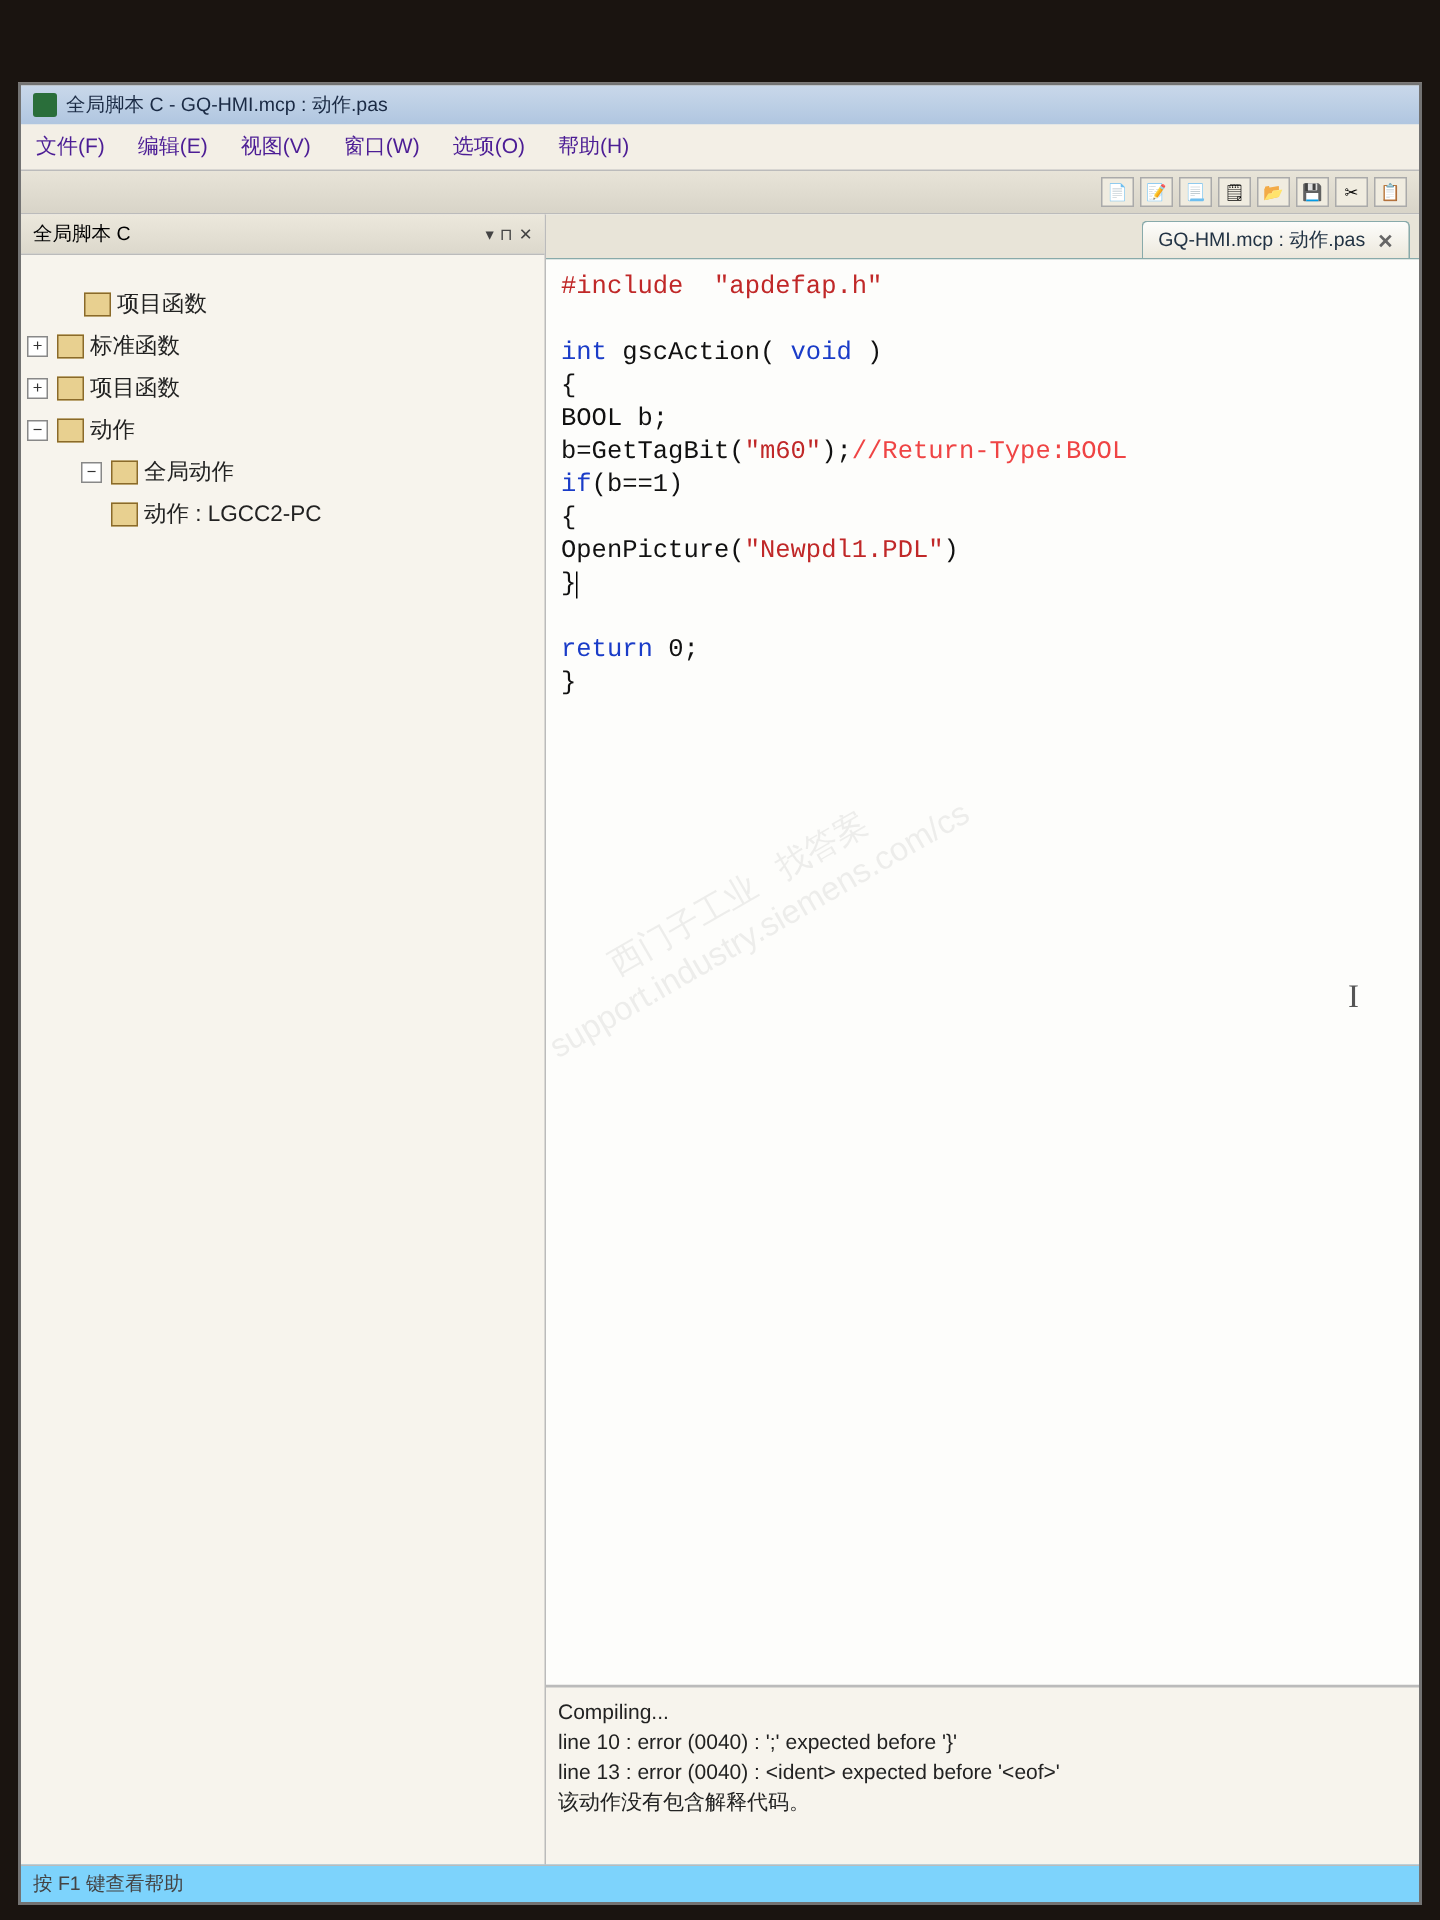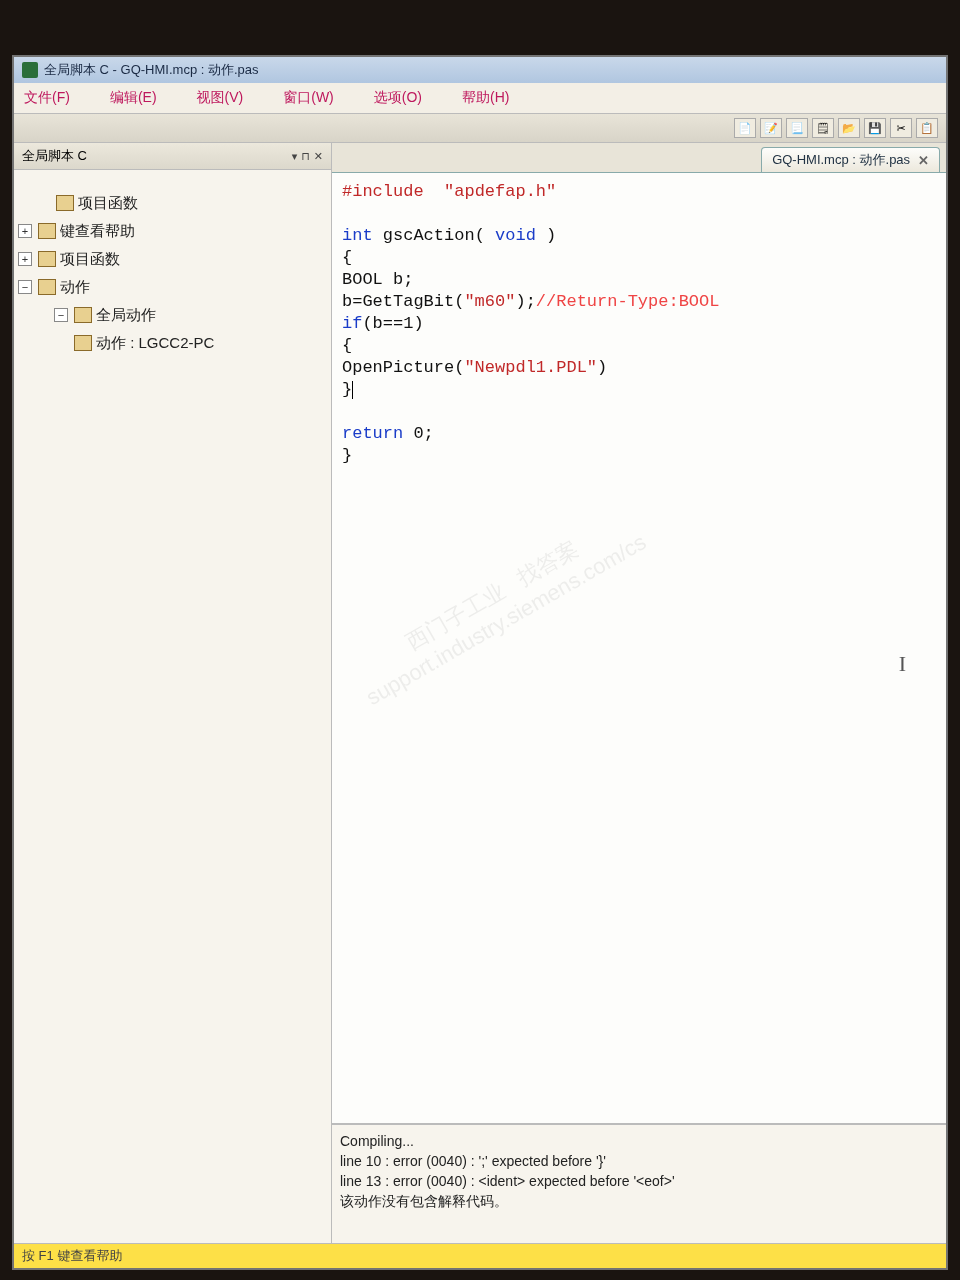--- a/index.html
+++ b/index.html
@@ -36,23 +36,23 @@
 .titlebar .ticon {
   width: 16px; height: 16px;
   background: #2a6e3a;
   display: inline-block;
   border-radius: 2px;
 }
 .menubar {
   background: #f3efe6;
   padding: 6px 10px;
   display: flex;
-  gap: 40px;
+  gap: 22px;
   font-size: 14px;
-  color: #be185d;
+  color: #4c1d95;
 }
 .menubar span { cursor: default; }
 .toolbar {
   background: linear-gradient(#e8e4d8, #d8d4c8);
   padding: 4px 8px;
   display: flex;
   justify-content: flex-end;
   gap: 4px;
   border-top: 1px solid #bbb;
   border-bottom: 1px solid #bbb;
@@ -68,21 +68,21 @@
   justify-content: center;
   font-size: 11px;
 }
 .tbtn.sep { width: 6px; border: none; background: transparent; }
 .body {
   flex: 1;
   display: flex;
   min-height: 0;
 }
 .sidebar {
-  width: 318px;
+  width: 350px;
   background: #f7f4ed;
   border-right: 1px solid #bbb;
   display: flex;
   flex-direction: column;
 }
 .panel-header {
   background: linear-gradient(#ece8dc, #dcd8cc);
   padding: 4px 8px;
   display: flex;
   align-items: center;
@@ -190,21 +190,21 @@
   border-top: 2px solid #bbb;
   background: #f7f4ed;
   padding: 6px 8px 24px 8px;
   font-size: 14px;
   color: #222;
   line-height: 20px;
   min-height: 120px;
   font-family: Tahoma, Arial, sans-serif;
 }
 .statusbar {
-  background: #fde047;
+  background: #7dd3fc;
   border-top: 1px solid #bbb;
   padding: 3px 8px;
   font-size: 13px;
   color: #444;
 }
 .watermark {
   position: absolute;
   top: 580px;
   left: 340px;
   transform: rotate(-30deg);
@@ -260,21 +260,21 @@
       </div>
       <div class="tree">
         <div class="tree-row ind1">
           <span class="tree-exp blank"></span>
           <span class="tree-icon script"></span>
           <span class="tree-label">项目函数</span>
         </div>
         <div class="tree-row">
           <span class="tree-exp">+</span>
           <span class="tree-icon script"></span>
-          <span class="tree-label">键查看帮助</span>
+          <span class="tree-label">标准函数</span>
         </div>
         <div class="tree-row">
           <span class="tree-exp">+</span>
           <span class="tree-icon script"></span>
           <span class="tree-label">项目函数</span>
         </div>
         <div class="tree-row">
           <span class="tree-exp">−</span>
           <span class="tree-icon script"></span>
           <span class="tree-label">动作</span>

